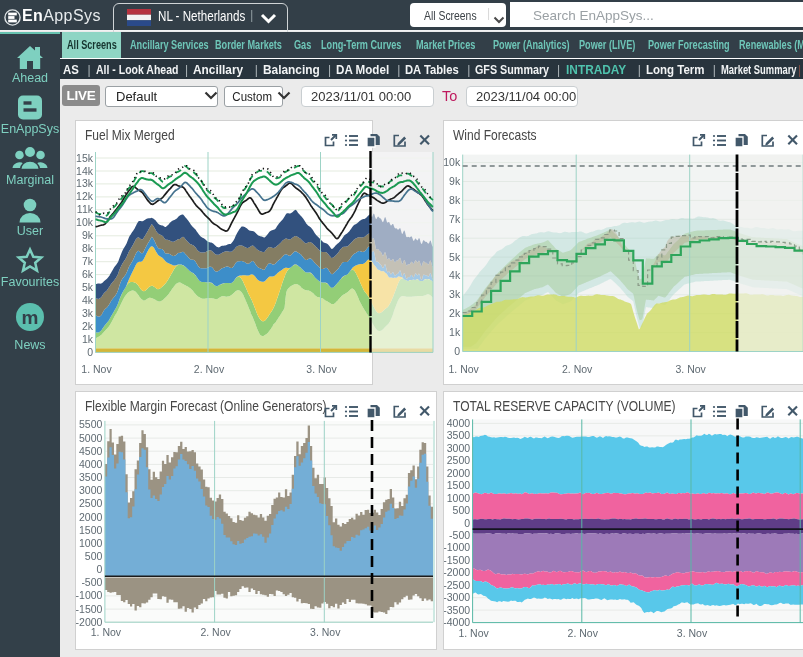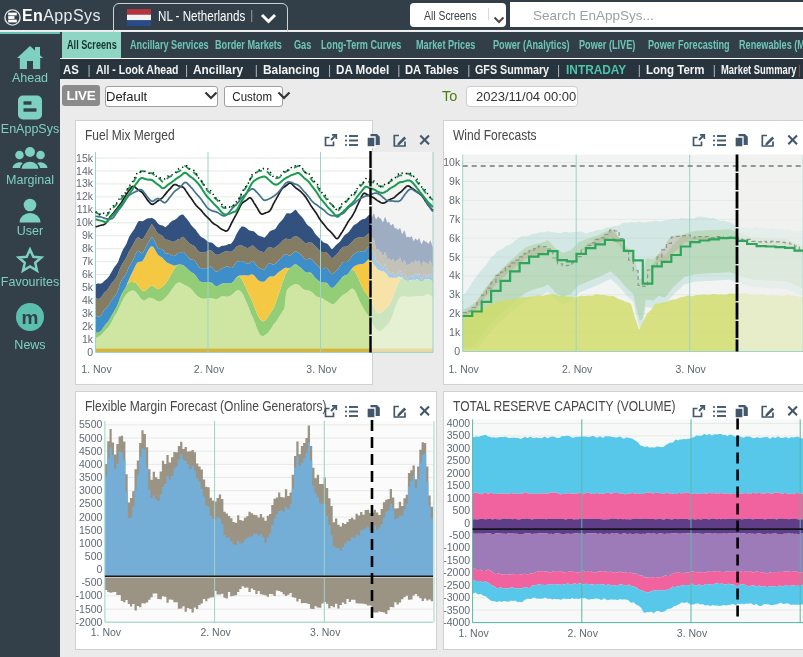--- a/index.html
+++ b/index.html
@@ -129,29 +129,30 @@
     <span class="pp" style="left:268px">|</span>
     <span class="pp" style="left:337.3px">|</span>
     <span class="pp" style="left:407.2px">|</span>
     <span class="pp" style="left:497.1px">|</span>
     <span class="pp" style="left:577.7px">|</span>
     <span class="pp" style="left:652.7px">|</span>
     <span class="pp" style="left:738px;color:#7d4a44">|</span>
   </div>
 <div class="abs" id="ctrl">
  <div id="live">LIVE</div>
- <div class="sel" style="left:45px;width:113px"><span style="">Default</span></div>
+ <div class="sel" style="left:45px;width:113px"><span style="padding-left:10px">Default</span></div>
  <span class="cvv" style="left:144px"><svg width="14" height="9" viewBox="0 0 14 9">
         <path d="M1.5,1.5 L7,7 L12.5,1.5" fill="none" stroke="#333" stroke-width="2.2"></path>
       </svg></span>
  <div class="sel" style="left:164px;width:59px"><span style="padding-left:8px;font-size:12.5px;display:inline-block;transform:scaleX(0.92);transform-origin:0 0">Custom</span></div>
  <span class="cvv" style="left:217px"><svg width="14" height="9" viewBox="0 0 14 9">
         <path d="M1.5,1.5 L7,7 L12.5,1.5" fill="none" stroke="#333" stroke-width="2.2"></path>
       </svg></span>
- <div style="position:absolute;left:382px;top:9px;font-size:14.5px;color:#4d7c0f">To</div>
+ <div class="inp" style="left:241px;width:133px">2023/11/01 00:00</div>
+ <div style="position:absolute;left:382px;top:9px;font-size:14.5px;color:#be185d">To</div>
  <div class="inp" style="left:406px;width:112px">2023/11/04 00:00</div>
 </div>
 <div class="panel" style="left:75px;top:120px;width:298px;height:265px">
  <div class="ptitle">Fuel Mix Merged</div>
     <svg width="360" height="30" viewBox="0 0 360 30" style="position:absolute;left:0;top:5">
       <g transform="translate(248,8)" stroke="#42586a" fill="none" stroke-width="1.7">
         <path d="M9.5,7.5 L9.5,11.5 L1.5,11.5 L1.5,3.5 L5.5,3.5"></path>
         <path d="M7,6 L12,1" stroke-width="1.9"></path>
         <path d="M8,0.8 L12.3,0.8 L12.3,5" stroke-width="1.7"></path>
       </g>

